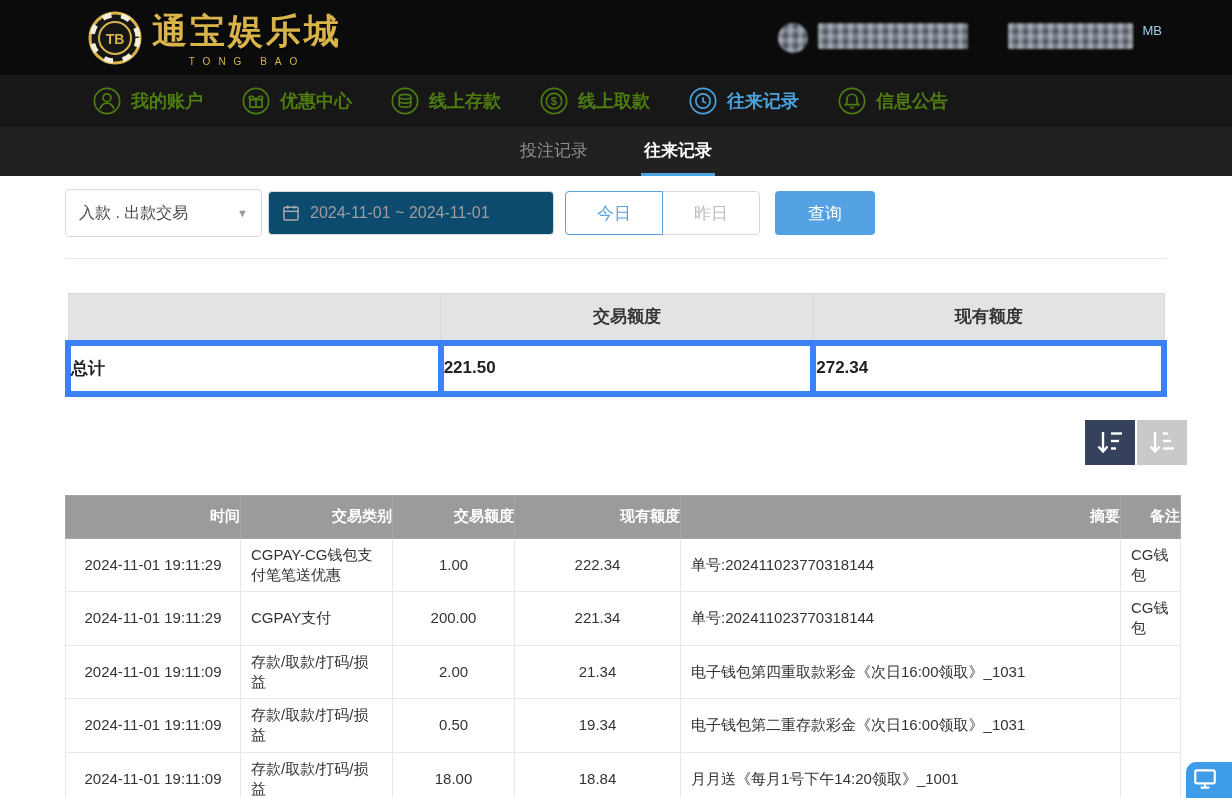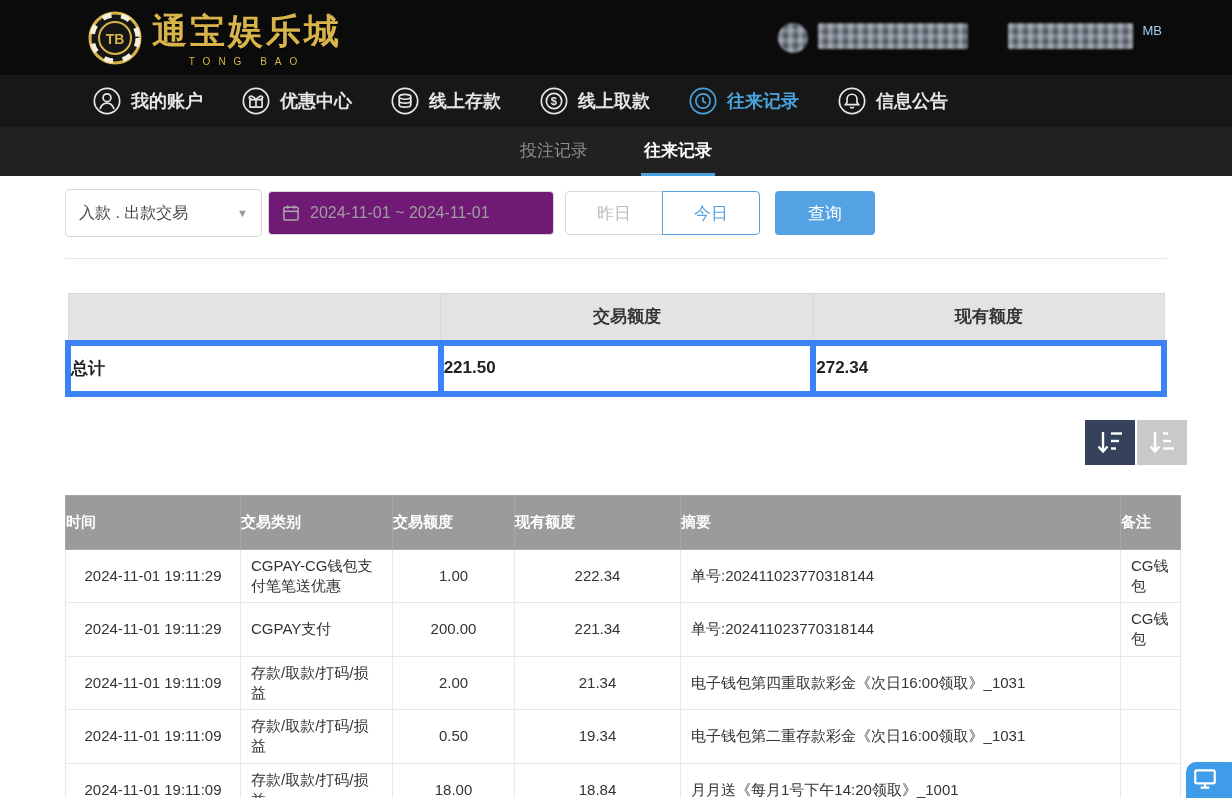--- a/index.html
+++ b/index.html
@@ -37,21 +37,21 @@
   .mosaic.rect2 { width:125px; margin-left:30px; }
   .currency-label { color:#9fcdeb; font-size:13px; }
 
   
   .main-nav {
     height:52px; background:#171717;
     display:flex; align-items:center; gap:38px; padding-left:92px;
   }
   .nav-item {
     display:flex; align-items:center; gap:9px;
-    color:#e5e5e5; font-size:18px; font-weight:bold; cursor:pointer; white-space:nowrap;
+    color:#4d7c0f; font-size:18px; font-weight:bold; cursor:pointer; white-space:nowrap;
   }
   .nav-item.active { color:#4aa3dc; }
   .nav-icon { flex:0 0 auto; }
 
   
   .tab-bar { height:49px; background:#212121; display:flex; justify-content:center; gap:50px; }
   .tab {
     display:flex; align-items:center; height:100%; padding:0 3px;
     color:#8f8f8f; font-size:17px; cursor:pointer;
     border-bottom:3px solid transparent;
@@ -62,21 +62,21 @@
   .filter-row { display:flex; align-items:center; margin:15px 65px 0; height:44px; }
   .select-box {
     width:197px; height:48px; border:1px solid #d9d9d9; border-radius:4px;
     display:flex; align-items:center; justify-content:space-between;
     padding:0 13px; font-size:16px; color:#4a4a4a; cursor:pointer; background:#fff;
   }
   .caret { color:#9a9a9a; font-size:11px; }
   .date-box {
     width:286px; height:44px; border:1px solid #d9d9d9; border-radius:4px;
     display:flex; align-items:center; gap:9px; margin-left:6px;
-    padding:0 12px; font-size:16px; color:#9e9e9e; cursor:pointer; background:#701a75;
+    padding:0 12px; font-size:16px; color:#9e9e9e; cursor:pointer; background:#0c4a6e;
   }
   .quick-group { display:flex; margin-left:11px; }
   .quick-btn {
     width:98px; height:44px; background:#fff; border:1px solid #d9d9d9;
     margin-left:-1px; font-size:17px; color:#bcbcbc;
     display:flex; align-items:center; justify-content:center; cursor:pointer;
   }
   .quick-btn:first-child { border-radius:4px 0 0 4px; margin-left:0; }
   .quick-btn:last-child { border-radius:0 4px 4px 0; }
   .quick-btn.active { color:#54a2e4; border-color:#54a2e4; position:relative; z-index:2; }
@@ -108,22 +108,22 @@
     justify-content:center; cursor:pointer;
   }
   .sort-btn.desc { background:#36425c; }
   .sort-btn.asc  { background:#c9c9c9; }
 
   
   .data-table {
     margin:30px 52px 0 65px; width:1115px; border-collapse:collapse; table-layout:fixed;
   }
   .data-table thead th {
-    height:54px; background:#9b9b9b; color:#fff; font-size:15px; font-weight:bold;
-    text-align:left; border:1px solid #a7a7a7;
+    height:43px; background:#9b9b9b; color:#fff; font-size:15px; font-weight:bold;
+    text-align:right; border:1px solid #a7a7a7;
   }
   .data-table tbody td {
     border:1px solid #e8e8e8; font-size:15px; color:#333;
     padding:6px 10px; height:47px; line-height:1.35; vertical-align:middle;
     background:#fff; word-break:break-all;
   }
   .td-time   { text-align:center; white-space:nowrap; }
   .td-type   { text-align:left; font-size:14px; }
   .td-amount, .td-balance { text-align:center; padding-right:16px; }
   .td-summary{ text-align:left; padding-left:18px; }
@@ -235,25 +235,25 @@
       <svg width="20" height="20" viewBox="0 0 24 24" fill="none" stroke="#a9a9a9" stroke-width="1.8">
         <rect x="3.5" y="5" width="17" height="15.5" rx="1.5"></rect>
         <line x1="3.5" y1="10" x2="20.5" y2="10"></line>
         <line x1="8" y1="3" x2="8" y2="7"></line>
         <line x1="16" y1="3" x2="16" y2="7"></line>
       </svg>
       <span>2024-11-01 ~ 2024-11-01</span>
     </div>
 
     <div class="quick-group">
+      <div class="quick-btn active">
+        <span>今日</span>
+      </div>
       <div class="quick-btn">
         <span>昨日</span>
-      </div>
-      <div class="quick-btn active">
-        <span>今日</span>
       </div>
     </div>
 
     <button class="search-btn">查询</button>
   </div>
 
   <div class="divider"></div>
 
   <table class="summary-table">
     <colgroup>

